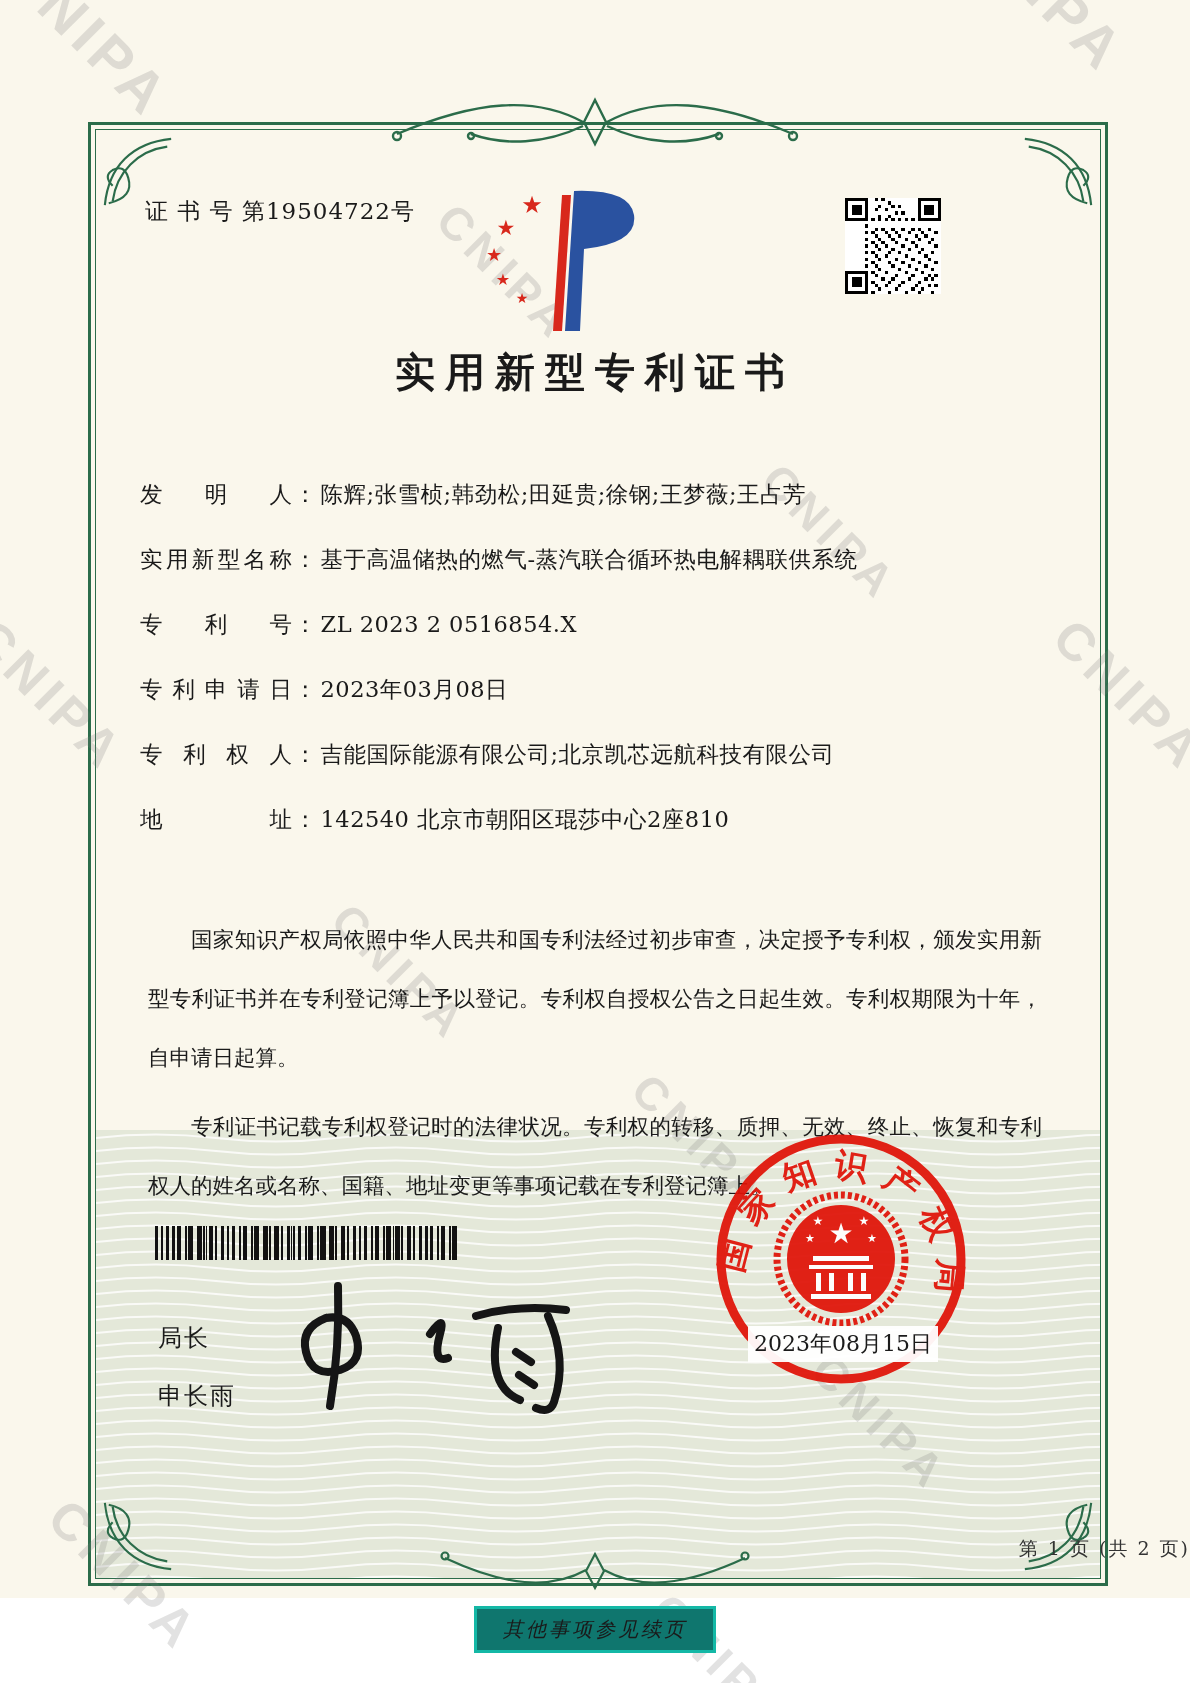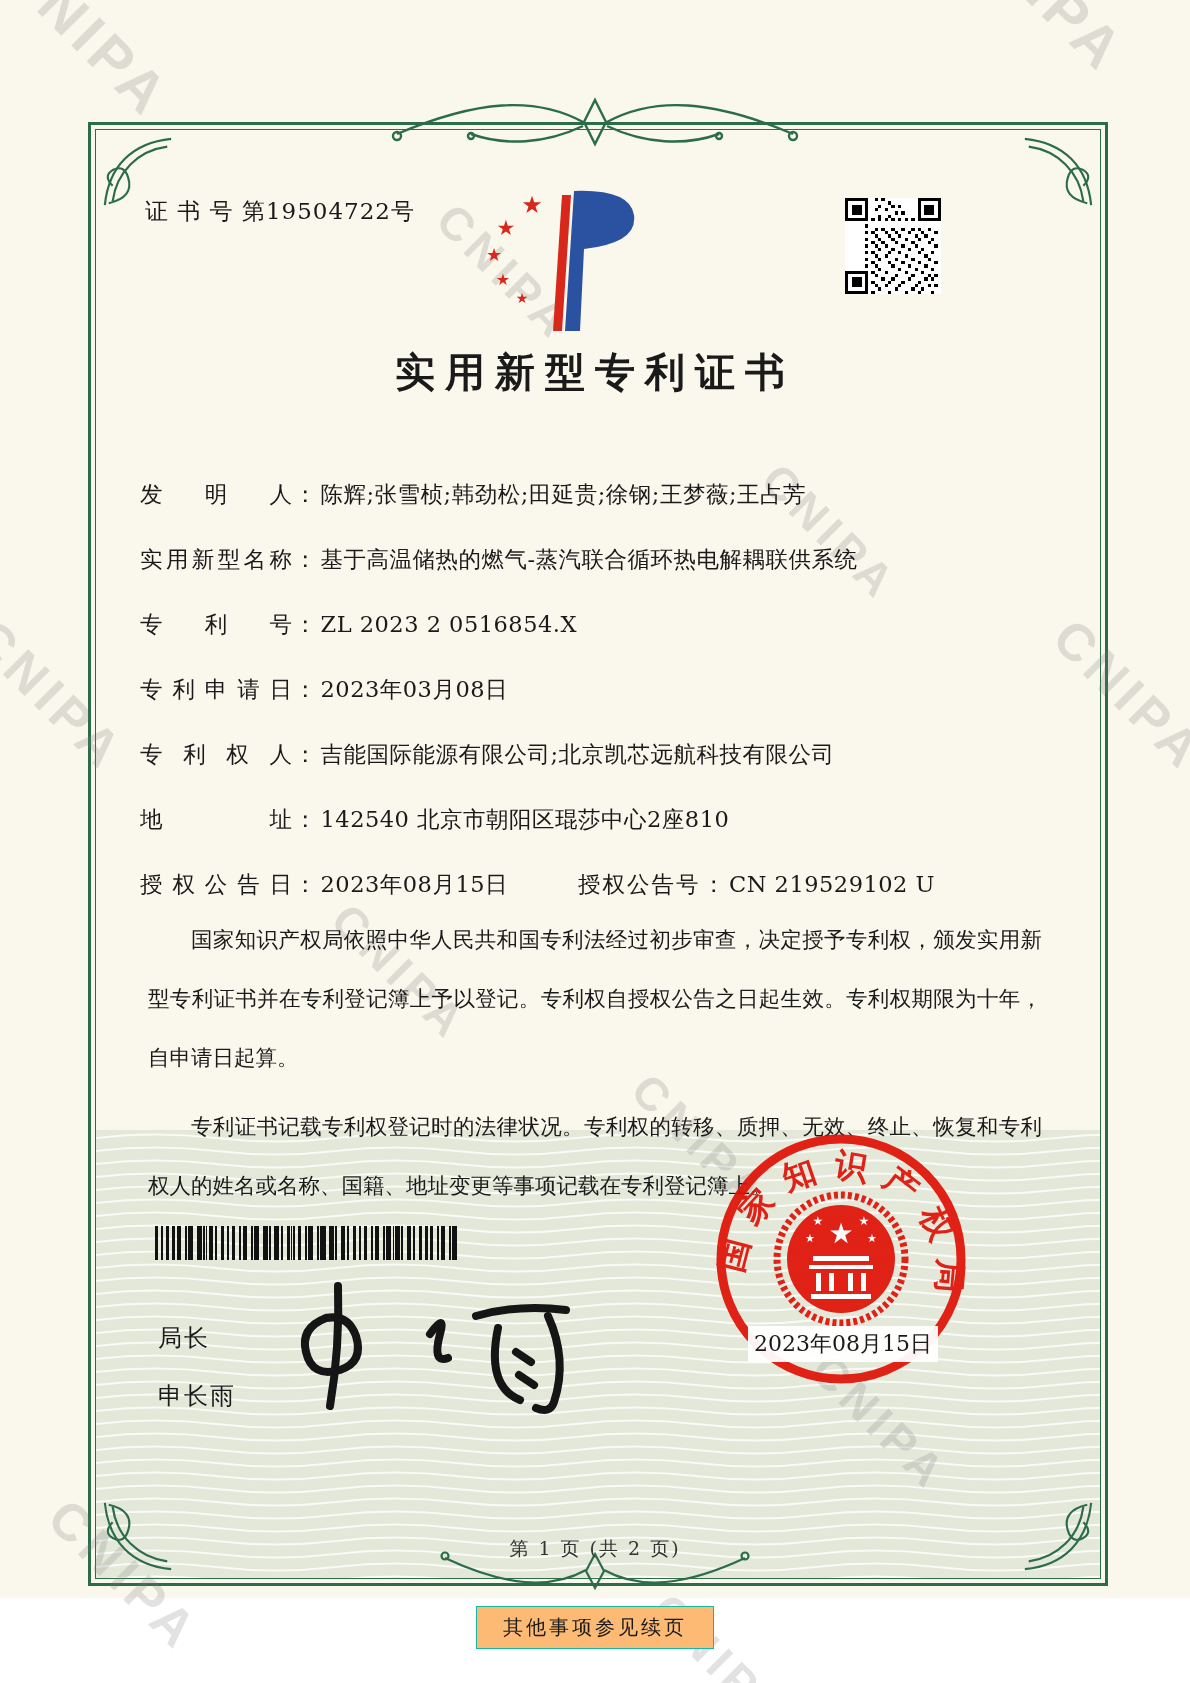--- a/index.html
+++ b/index.html
@@ -44,25 +44,25 @@
       repeating-linear-gradient(90deg,#111 0 2px,transparent 2px 6px),
       repeating-linear-gradient(90deg,#111 0 3px,transparent 3px 11px),
       repeating-linear-gradient(90deg,#111 0 1px,transparent 1px 17px);}
   .director{position:absolute;left:158px;top:1322px;z-index:5;
             font-family:Liberation Mono, monospace;font-size:24px;}
   .director div{margin-bottom:26px;letter-spacing:2px;}
   .sig{position:absolute;left:280px;top:1272px;z-index:6;}
   .seal{position:absolute;left:712px;top:1130px;z-index:6;opacity:0.93;}
   .datebox{position:absolute;left:748px;top:1326px;width:190px;height:36px;line-height:36px;
            background:rgba(255,255,255,0.95);text-align:center;font-size:22px;z-index:7;}
-  .pagefoot{position:absolute;left:0;top:1536px;width:100%;text-align:center;font-size:19px;
+  .pagefoot{position:absolute;left:0;top:1536px;width:100%;text-align:right;font-size:19px;
             color:#333;z-index:5;letter-spacing:2px;}
   .strip{position:absolute;left:0;top:1598px;width:100%;height:85px;background:#ffffff;z-index:2;}
   .notewrap{position:absolute;left:0;top:1606px;width:100%;display:flex;justify-content:center;z-index:5;}
-  .notebox{border:1px solid #14b8a6;background:#fdba74;padding:7px 26px;font-size:20px;letter-spacing:3px;}
+  .notebox{border:3px solid #14b8a6;background:#0f766e;padding:7px 26px;font-size:20px;letter-spacing:3px;font-style:italic;}
   svg{display:block;}
 </style>
 </head>
 <body>
 
 <div class="page">
 
   <div class="wm" style="left:-15px;top:0px;font-size:58px;">CNIPA</div>
   <div class="wm" style="left:940px;top:-45px;font-size:58px;">CNIPA</div>
   <div class="wm" style="left:420px;top:245px;font-size:46px;">CNIPA</div>
@@ -209,23 +209,20 @@
     </div>
     <div class="frow">
       <span class="flabel">专利申请日</span><span class="fcolon">：</span><span class="fvalue">2023年03月08日</span>
     </div>
     <div class="frow">
       <span class="flabel">专 利 权 人</span><span class="fcolon">：</span><span class="fvalue">吉能国际能源有限公司;北京凯芯远航科技有限公司</span>
     </div>
     <div class="frow">
       <span class="flabel">地 址</span><span class="fcolon">：</span><span class="fvalue">142540 北京市朝阳区琨莎中心2座810</span>
     </div>
-    <div class="frow">
-      <span class="flabel">授权公告日</span><span class="fcolon">：</span><span class="fvalue">2023年08月15日</span><span class="fgroup2"><span class="flabel2">授权公告号</span><span class="fcolon">：</span><span class="fvalue">CN 219529102 U</span></span>
-    </div>
   </div>
 
   <div class="paras">
     <p>国家知识产权局依照中华人民共和国专利法经过初步审查，决定授予专利权，颁发实用新型专利证书并在专利登记簿上予以登记。专利权自授权公告之日起生效。专利权期限为十年，自申请日起算。</p>
     <p>专利证书记载专利权登记时的法律状况。专利权的转移、质押、无效、终止、恢复和专利权人的姓名或名称、国籍、地址变更等事项记载在专利登记簿上。</p>
   </div>
 
   <div class="barcode"></div>
 
   <div class="director">

